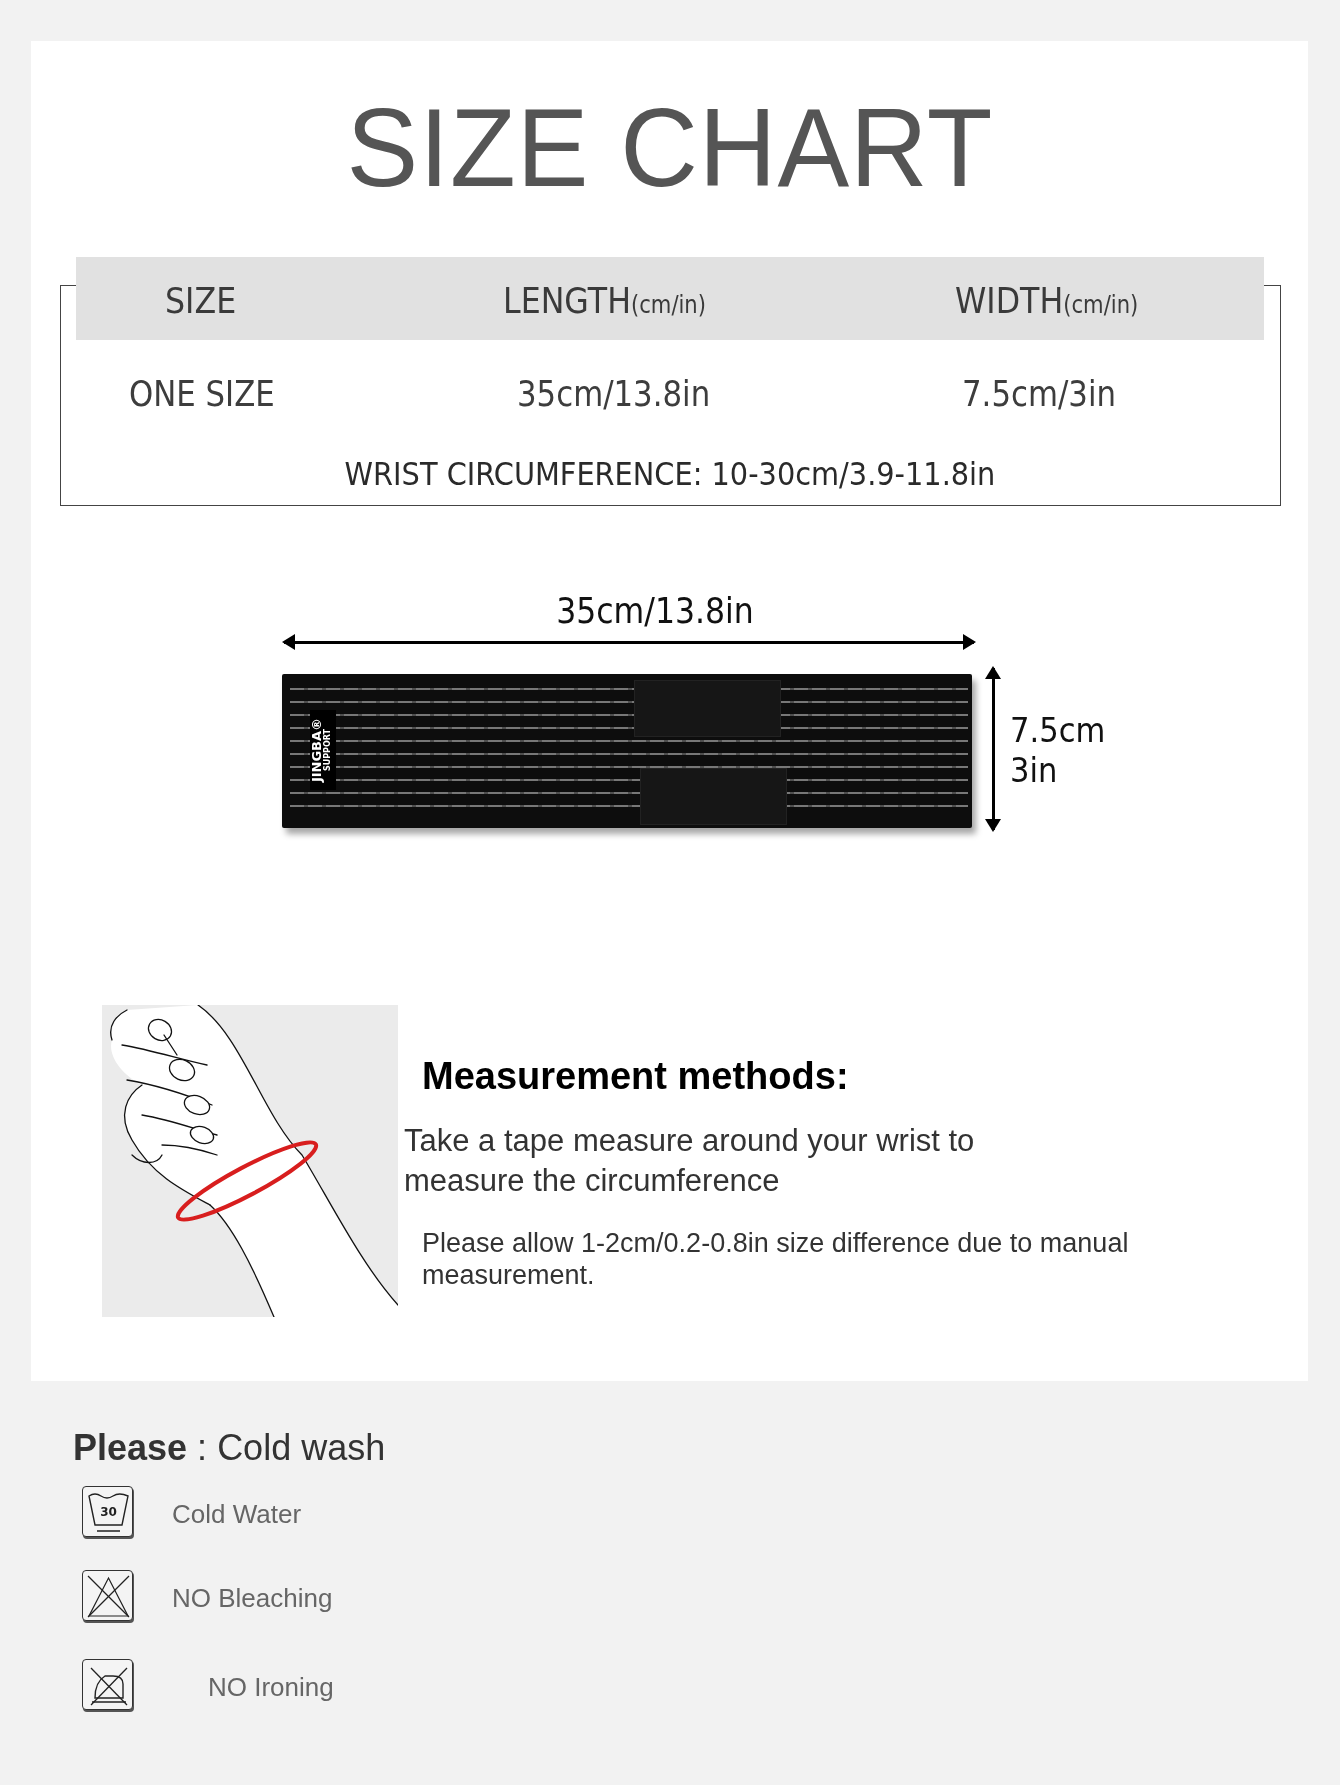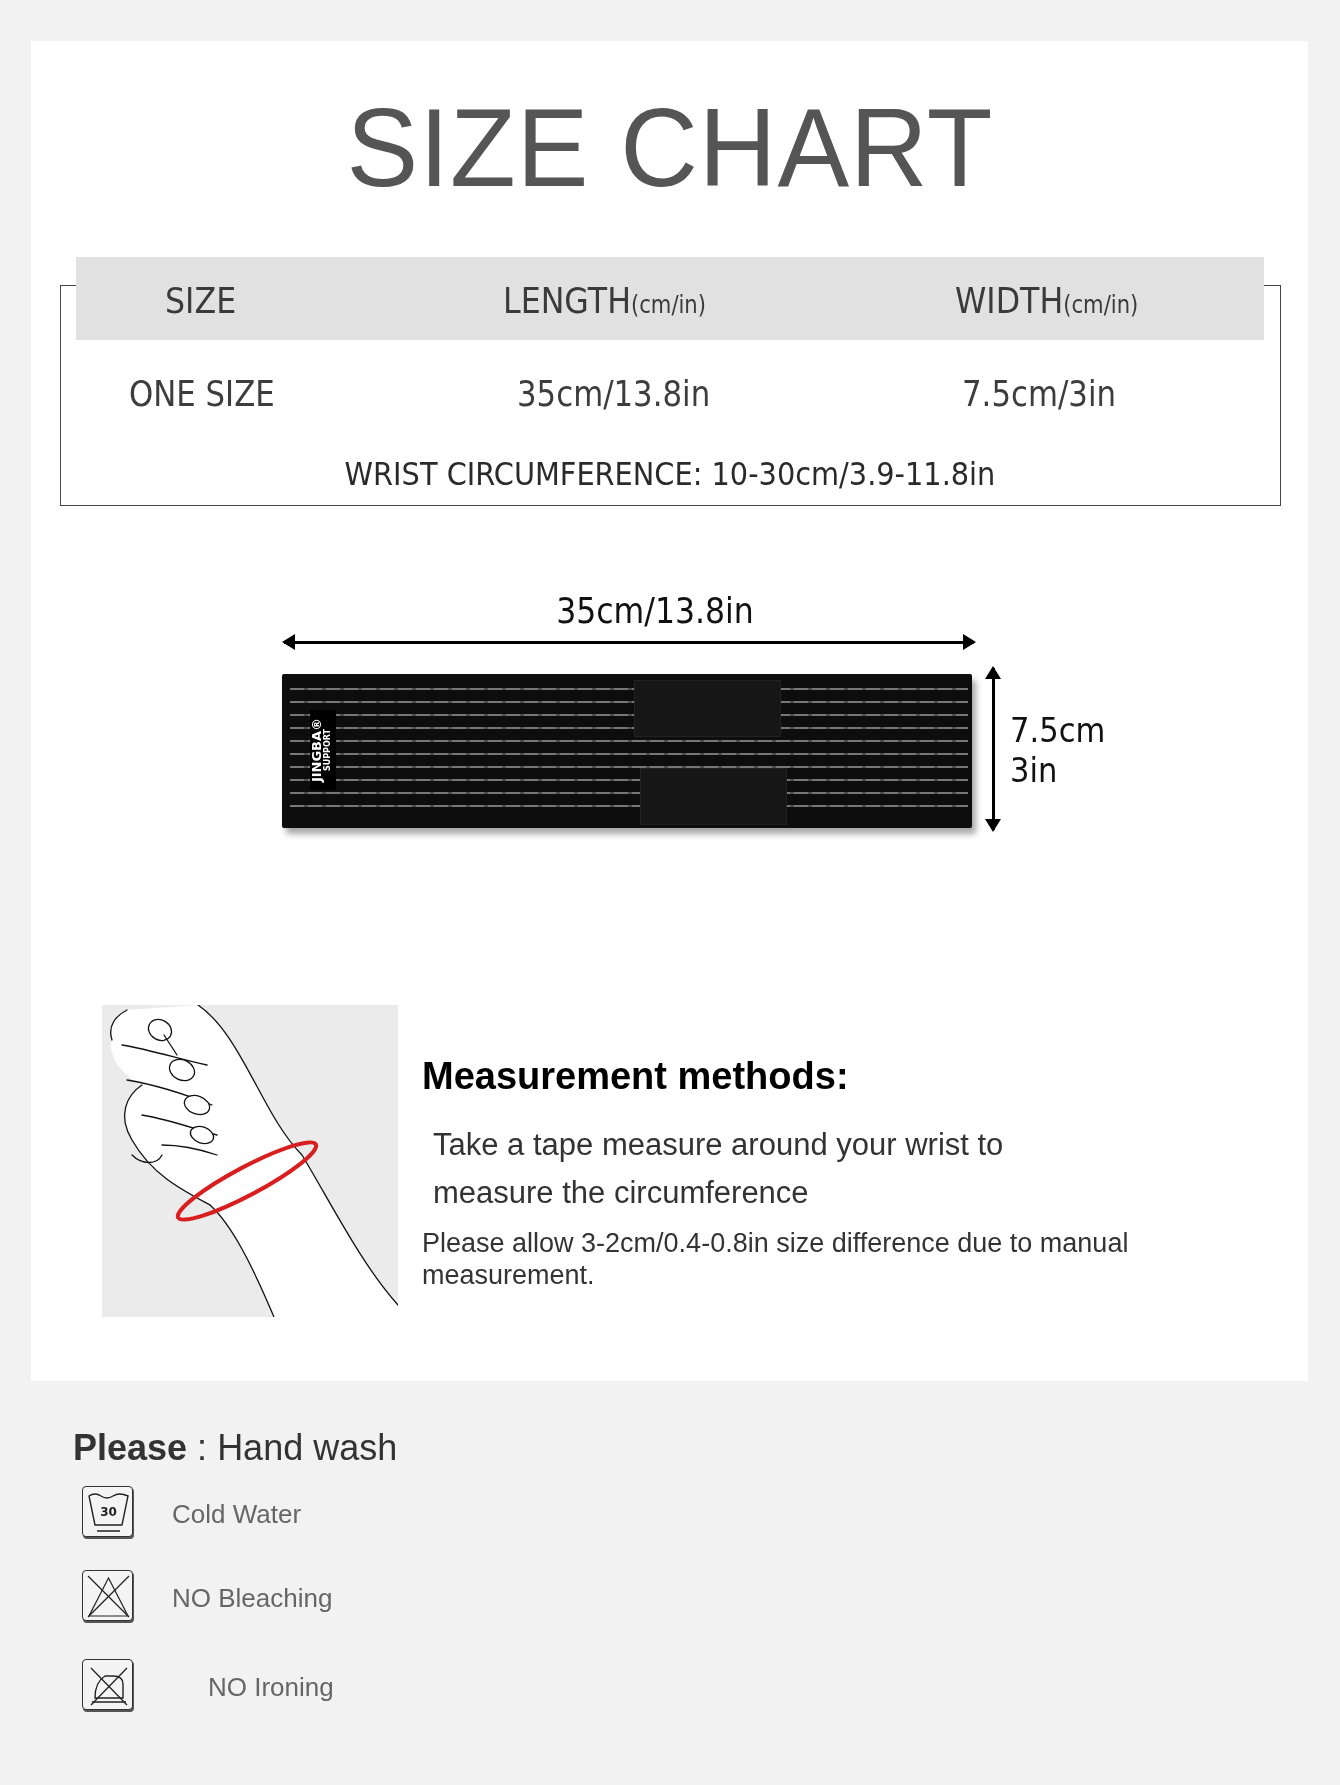--- a/index.html
+++ b/index.html
@@ -30,21 +30,21 @@
   .v-arrow::after { bottom: -2px; border-top: 13px solid #000; }
   .w-label { position: absolute; left: 1010px; font-family: "DejaVu Sans", sans-serif; font-size: 34px; color: #111; transform-origin: left center; transform: scaleX(0.9); }
   .strap { position: absolute; left: 282px; top: 674px; width: 690px; height: 154px; background: #0d0d0d; box-shadow: 4px 6px 6px rgba(0,0,0,0.35); border-radius: 2px; overflow: hidden; }
   .stripe { position: absolute; left: 8px; right: 4px; height: 2px; background: repeating-linear-gradient(90deg, #8a8a8a 0 14px, #5a5a5a 14px 18px); opacity: 0.85; }
   .velcro { position: absolute; background: #161616; border: 1px solid #222; }
   .brand { position: absolute; left: 28px; top: 36px; width: 26px; height: 80px; background: #000; }
   .brand-text { position: absolute; left: 40px; top: 76px; transform: translate(-50%,-50%) rotate(-90deg); color: #fff; font-family: "DejaVu Sans", sans-serif; font-weight: bold; font-size: 13px; line-height: 11px; white-space: nowrap; text-align: center; }
   .brand-text .sub { font-size: 8px; display: block; }
   .hand-box { position: absolute; left: 102px; top: 1005px; width: 296px; height: 312px; background: #ebebeb; overflow: hidden; }
   .m-heading { position: absolute; left: 422px; top: 1055px; font-size: 38px; font-weight: bold; color: #000000; white-space: nowrap; }
-  .m-body { position: absolute; left: 433px; top: 1121px; font-size: 31px; line-height: 48px; color: #333; width: 680px; }
+  .m-body { position: absolute; left: 404px; top: 1121px; font-size: 31px; line-height: 40px; color: #333; width: 680px; }
   .m-note { position: absolute; left: 422px; top: 1227px; font-size: 27px; line-height: 32px; color: #333; width: 720px; }
   .wash-title { position: absolute; left: 73px; top: 1427px; font-size: 36px; color: #333; white-space: nowrap; }
   .wash-title b { font-weight: bold; }
   .care-icon { position: absolute; left: 82px; width: 51px; height: 51px; border: 1.5px solid #333; border-radius: 4px; box-sizing: border-box; background: #f4f4f4; box-shadow: 1px 2px 0 #555; }
   .care-icon svg { position: absolute; left: 0; top: 0; }
   .care-label { position: absolute; left: 172px; font-size: 26px; color: #666; white-space: nowrap; }
 </style>
 </head>
 <body>
 
@@ -110,23 +110,23 @@
       <ellipse cx="100" cy="130" rx="12" ry="8" transform="rotate(20 100 130)"></ellipse>
       <path d="M62 30 L 75 50" fill="none"></path>
       <path d="M30 150 C 40 160, 55 160, 60 150" fill="none"></path>
     </g>
     <ellipse cx="145" cy="176" rx="78" ry="14" transform="rotate(-28 145 176)" fill="none" stroke="#d81e1e" stroke-width="4"></ellipse>
   </svg>
 </div>
 
 <div class="m-heading">Measurement methods:</div>
 <div class="m-body">Take a tape measure around your wrist to measure the circumference</div>
-<div class="m-note">Please allow 3-2cm/0.4-0.8in size difference due to manual measurement.</div>
+<div class="m-note">Please allow 1-2cm/0.2-0.8in size difference due to manual measurement.</div>
 
-<div class="wash-title"><b>Please</b><span> : </span><span>Hand wash</span></div>
+<div class="wash-title"><b>Please</b><span> : </span><span>Cold wash</span></div>
 
 <div class="care-icon" style="top:1486px;">
   <svg width="51" height="51" viewBox="0 0 51 51">
     <path d="M6 9 Q 12 5, 18 9 T 30 9 T 45 9 L 39 38 L 12 38 Z" fill="none" stroke="#222" stroke-width="1.4"></path>
     <text x="25.5" y="29" text-anchor="middle" font-family="DejaVu Sans, sans-serif" font-size="12" font-weight="bold" fill="#222">30</text>
     <line x1="14" y1="44" x2="37" y2="44" stroke="#555" stroke-width="2"></line>
   </svg>
 </div>
 <div class="care-label" style="top:1499px;">Cold Water</div>
 

